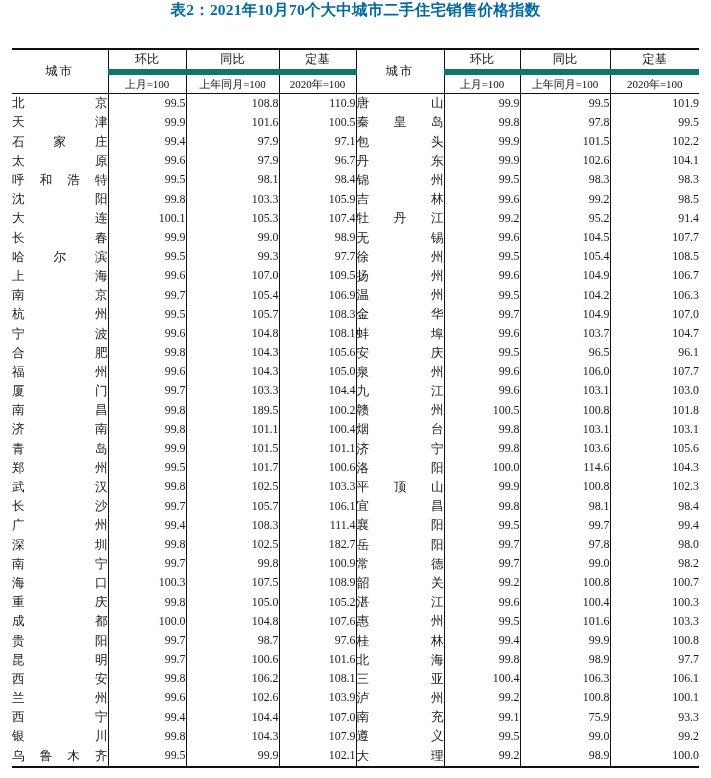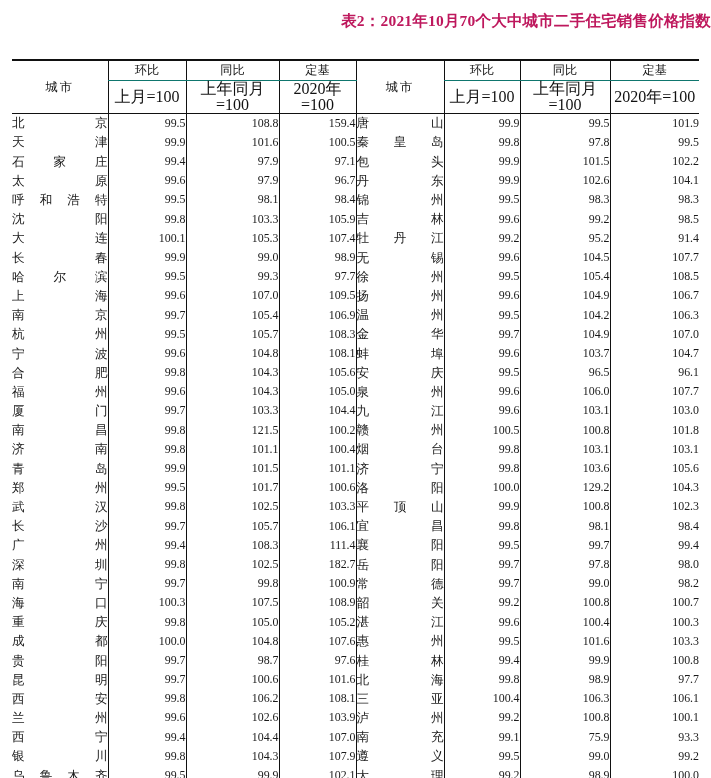--- a/index.html
+++ b/index.html
@@ -14,27 +14,26 @@
     color: #1a1a1a;
     overflow: hidden;
   }
   #page {
     position: relative;
     width: 711px;
     height: 778px;
     box-sizing: border-box;
   }
   .title {
-    text-align: right;
+    text-align: center;
     font-weight: bold;
     font-size: 15.5px;
     letter-spacing: 0.2px;
-    padding-top: 11px;
     padding-bottom: 0px;
-    color: #be185d;
+    color: #0369a1;
     white-space: nowrap;
   }
   .table-wrap {
     margin: 27px 12px 0 12px;
     border-top: 2.3px solid #111;
     border-bottom: 2.3px solid #111;
   }
   table.idx {
     border-collapse: collapse;
     width: 687px;
@@ -50,24 +49,24 @@
   thead th {
     font-weight: normal;
     font-size: 12.2px;
     text-align: center;
     color: #111;
     vertical-align: middle;
     height: 19px;
     background: #fff;
   }
   thead th.sub {
-    font-size: 16px;
+    font-size: 11px;
     height: 18px;
   }
-  thead tr.r1 th { border-bottom: 1px solid #0f766e; }
+  thead tr.r1 th { border-bottom: 6px solid #0f766e; }
   thead tr.r1 th.city { border-bottom: none; }
   thead th.city {
     letter-spacing: 2px;
   }
   thead tr.r2 th { border-bottom: 1.6px solid #111; }
   thead tr.r1 th.city { border-bottom: 1.6px solid #111; }
 
   
   .vr-l { border-left: 1px solid #111; }
   .vr-mid { border-left: 1.6px solid #111; }
@@ -138,21 +137,21 @@
           <th class="sub vr-l">上月=100</th>
           <th class="sub vr-l">上年同月=100</th>
           <th class="sub vr-l">2020年=100</th>
         </tr>
       </thead>
       <tbody id="tbody">
           <tr>
             <td class="city-cell">北京</td>
             <td class="num vr-l">99.5</td>
             <td class="num vr-l">108.8</td>
-            <td class="num vr-l">159.4</td>
+            <td class="num vr-l">110.9</td>
             <td class="city-cell vr-mid">唐山</td>
             <td class="num vr-l">99.9</td>
             <td class="num vr-l">99.5</td>
             <td class="num vr-l">101.9</td>
           </tr>
           <tr>
             <td class="city-cell">天津</td>
             <td class="num vr-l">99.9</td>
             <td class="num vr-l">101.6</td>
             <td class="num vr-l">100.5</td>
@@ -297,21 +296,21 @@
             <td class="num vr-l">103.3</td>
             <td class="num vr-l">104.4</td>
             <td class="city-cell vr-mid">九江</td>
             <td class="num vr-l">99.6</td>
             <td class="num vr-l">103.1</td>
             <td class="num vr-l">103.0</td>
           </tr>
           <tr>
             <td class="city-cell">南昌</td>
             <td class="num vr-l">99.8</td>
-            <td class="num vr-l">121.5</td>
+            <td class="num vr-l">189.5</td>
             <td class="num vr-l">100.2</td>
             <td class="city-cell vr-mid">赣州</td>
             <td class="num vr-l">100.5</td>
             <td class="num vr-l">100.8</td>
             <td class="num vr-l">101.8</td>
           </tr>
           <tr>
             <td class="city-cell">济南</td>
             <td class="num vr-l">99.8</td>
             <td class="num vr-l">101.1</td>
@@ -331,21 +330,21 @@
             <td class="num vr-l">103.6</td>
             <td class="num vr-l">105.6</td>
           </tr>
           <tr>
             <td class="city-cell">郑州</td>
             <td class="num vr-l">99.5</td>
             <td class="num vr-l">101.7</td>
             <td class="num vr-l">100.6</td>
             <td class="city-cell vr-mid">洛阳</td>
             <td class="num vr-l">100.0</td>
-            <td class="num vr-l">129.2</td>
+            <td class="num vr-l">114.6</td>
             <td class="num vr-l">104.3</td>
           </tr>
           <tr>
             <td class="city-cell">武汉</td>
             <td class="num vr-l">99.8</td>
             <td class="num vr-l">102.5</td>
             <td class="num vr-l">103.3</td>
             <td class="city-cell vr-mid">平顶山</td>
             <td class="num vr-l">99.9</td>
             <td class="num vr-l">100.8</td>

